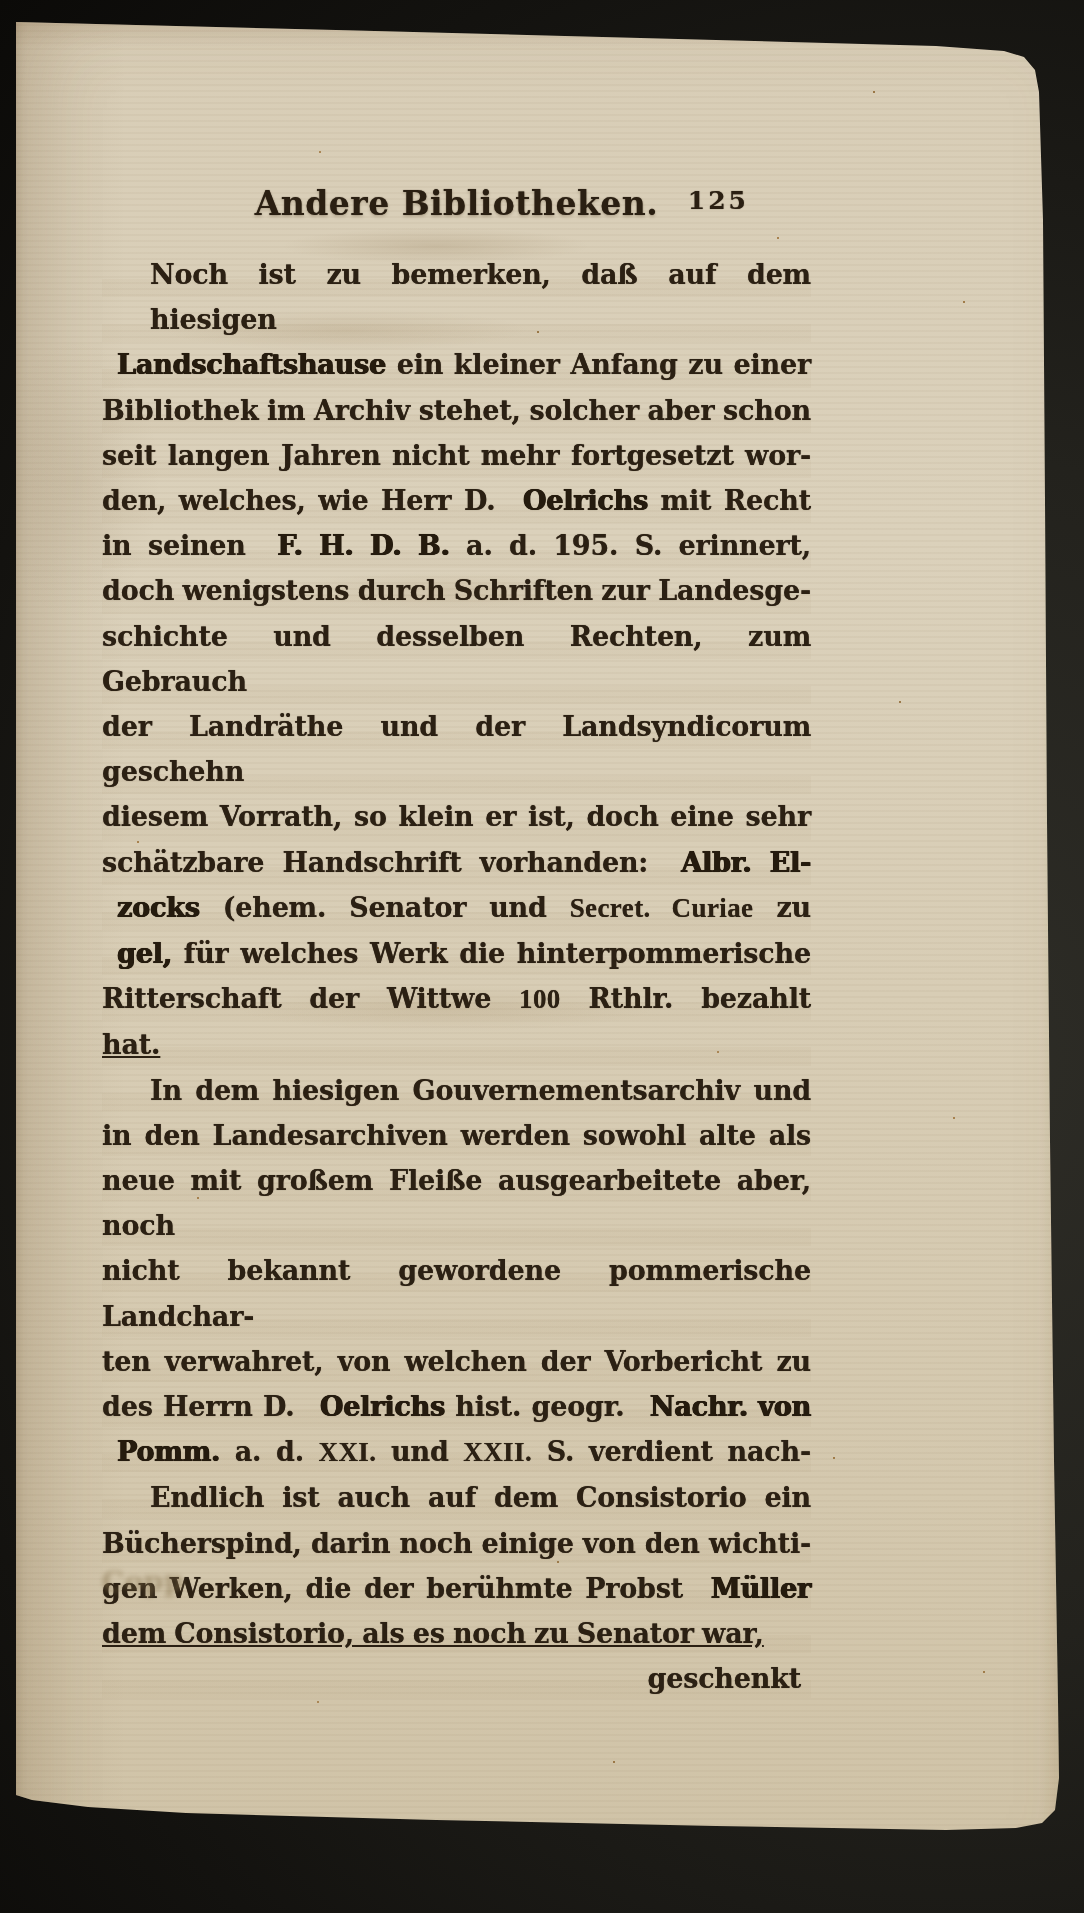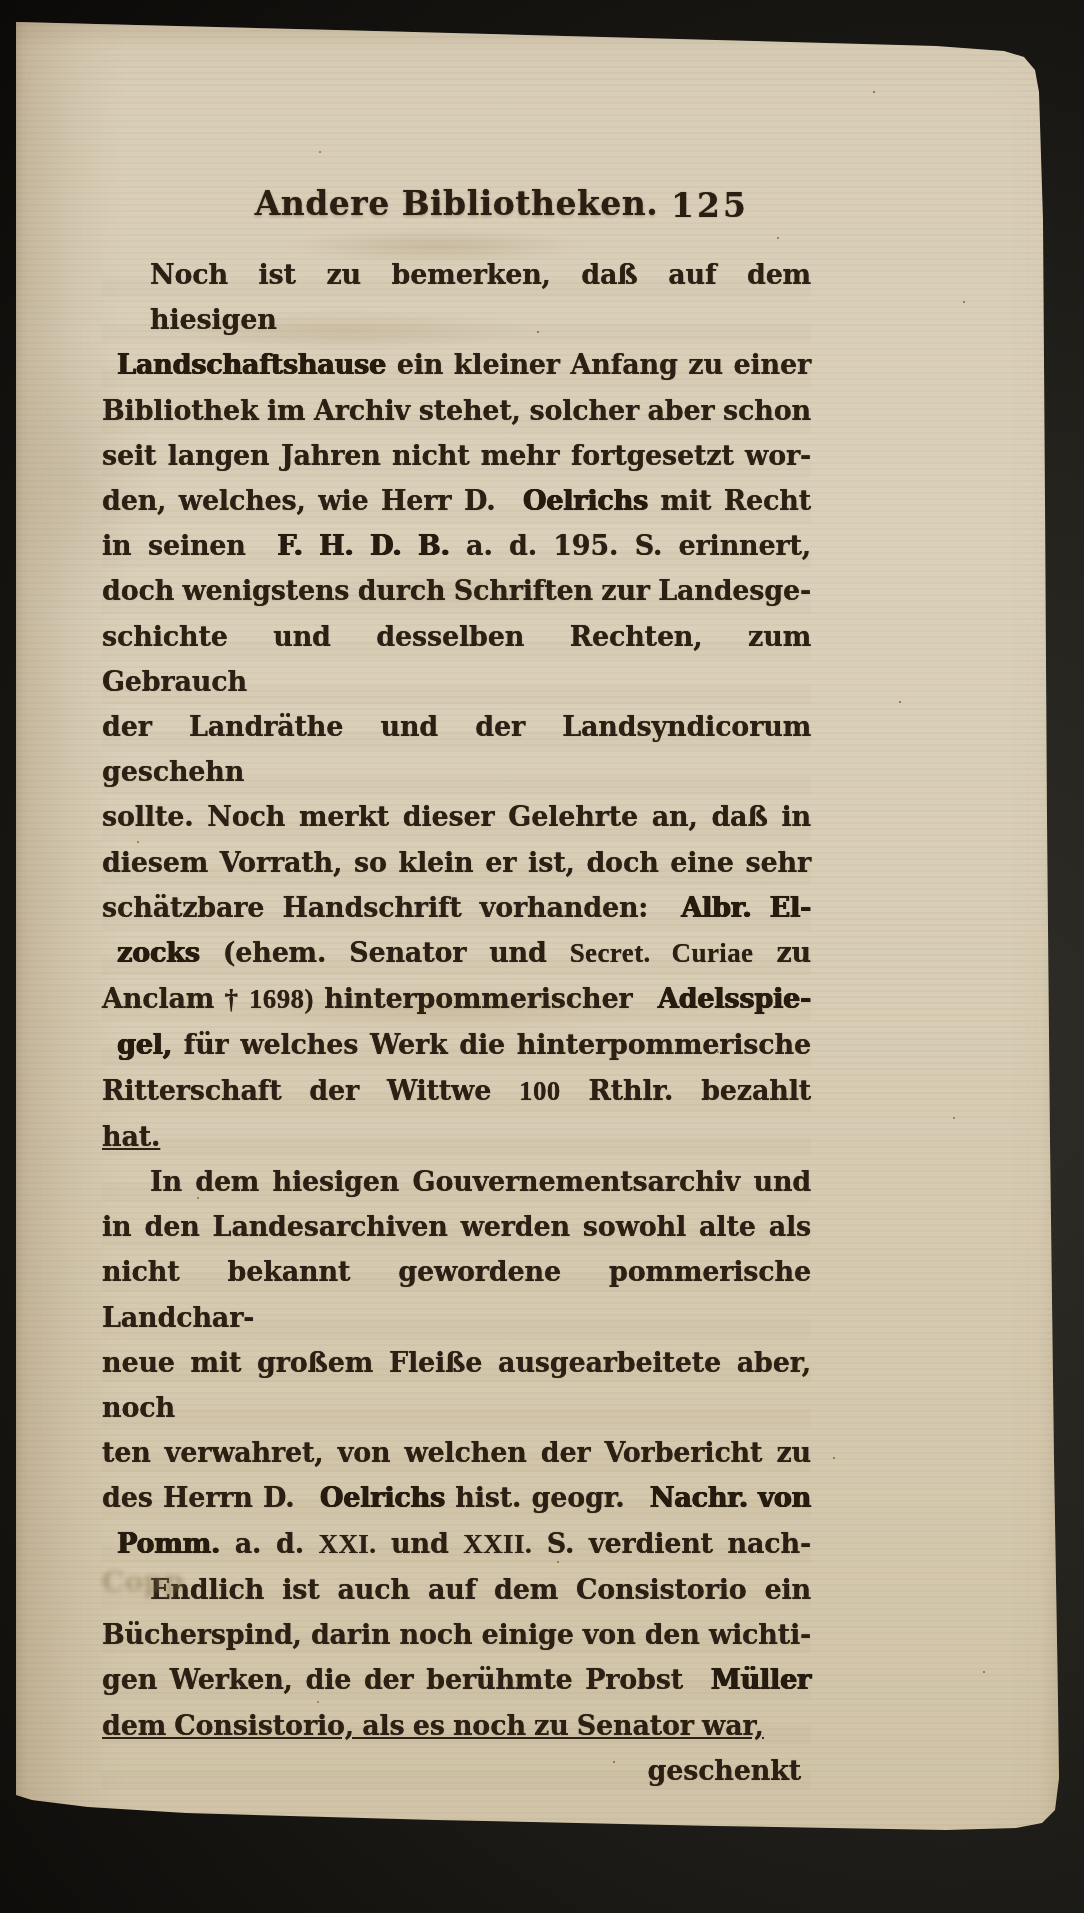--- a/index.html
+++ b/index.html
@@ -65,21 +65,21 @@
     position:absolute;left:86px;top:184px;width:709px;height:48px;
     color:#2a1f12;
   }
   .head-title{
     position:absolute;left:50%;transform:translateX(-50%);top:0;
     font-size:33px;font-weight:bold;letter-spacing:.5px;white-space:nowrap;
     text-shadow:0 0 1px rgba(42,30,16,.75), 0 2px 3px rgba(90,70,45,.25);
   }
   .folio{
     position:absolute;right:62px;top:2px;
-    font-size:33px;font-weight:bold;letter-spacing:3px;
+    font-size:25px;font-weight:bold;letter-spacing:3px;
     text-shadow:0 0 1px rgba(42,30,16,.7);
   }
   
   .text-block{
     position:absolute;left:86px;top:252px;width:709px;
     font-size:27px;font-weight:bold;line-height:45.2px;
     color:#2b2013;letter-spacing:-.2px;word-spacing:-1px;
     text-shadow:0 0 .7px rgba(40,28,15,.8);
     background:repeating-linear-gradient(180deg, rgba(0,0,0,0) 0 27px, rgba(150,125,85,.05) 27px 45.2px);
   }
@@ -112,34 +112,32 @@
           <div>
             <div class="line first"><span>Noch ist zu bemerken, daß auf dem hiesigen</span></div>
             <div class="line"><span class="em">Landschaftshause</span><span> ein kleiner Anfang zu einer</span></div>
             <div class="line"><span>Bibliothek im Archiv stehet, solcher aber schon</span></div>
             <div class="line"><span>seit langen Jahren nicht mehr fortgesetzt wor-</span></div>
             <div class="line"><span>den, welches, wie Herr D. </span><span class="em">Oelrichs</span><span> mit Recht</span></div>
             <div class="line"><span>in seinen </span><span class="em">F. H. D. B.</span><span> a. d. 195. S. erinnert,</span></div>
             <div class="line"><span>doch wenigstens durch Schriften zur Landesge-</span></div>
             <div class="line"><span>schichte und desselben Rechten, zum Gebrauch</span></div>
             <div class="line"><span>der Landräthe und der Landsyndicorum geschehn</span></div>
-            <div class="line"><span>sollte. Noch merkt dieser Gelehrte an, daß in</span></div>
             <div class="line"><span>diesem Vorrath, so klein er ist, doch eine sehr</span></div>
             <div class="line"><span>schätzbare Handschrift vorhanden: </span><span class="em">Albr. El-</span></div>
             <div class="line"><span class="em">zocks</span><span> (ehem. Senator und </span><span class="lat">Secret. Curiae</span><span> zu</span></div>
-            <div class="line"><span>Anclam </span><span class="lat">† 1698)</span><span> hinterpommerischer </span><span class="em">Adelsspie-</span></div>
             <div class="line"><span class="em">gel,</span><span> für welches Werk die hinterpommerische</span></div>
             <div class="line"><span>Ritterschaft der Wittwe </span><span class="lat">100</span><span> Rthlr. bezahlt</span></div>
             <div class="line last"><span>hat.</span></div>
           </div>
           <div>
             <div class="line first"><span>In dem hiesigen Gouvernementsarchiv und</span></div>
             <div class="line"><span>in den Landesarchiven werden sowohl alte als</span></div>
+            <div class="line"><span>neue mit großem Fleiße ausgearbeitete aber, noch</span></div>
             <div class="line"><span>nicht bekannt gewordene pommerische Landchar-</span></div>
-            <div class="line"><span>neue mit großem Fleiße ausgearbeitete aber, noch</span></div>
             <div class="line"><span>ten verwahret, von welchen der Vorbericht zu</span></div>
             <div class="line"><span>des Herrn D. </span><span class="em">Oelrichs</span><span> hist. geogr. </span><span class="em">Nachr. von</span></div>
             <div class="line"><span class="em">Pomm.</span><span> a. d. </span><span class="lat">XXI.</span><span> und </span><span class="lat">XXII.</span><span> S. verdient nach-</span></div>
           </div>
           <div>
             <div class="line first"><span>Endlich ist auch auf dem Consistorio ein</span></div>
             <div class="line"><span>Bücherspind, darin noch einige von den wichti-</span></div>
             <div class="line"><span>gen Werken, die der berühmte Probst </span><span class="em">Müller</span></div>
             <div class="line last"><span>dem Consistorio, als es noch zu Senator war,</span></div>
           </div>

